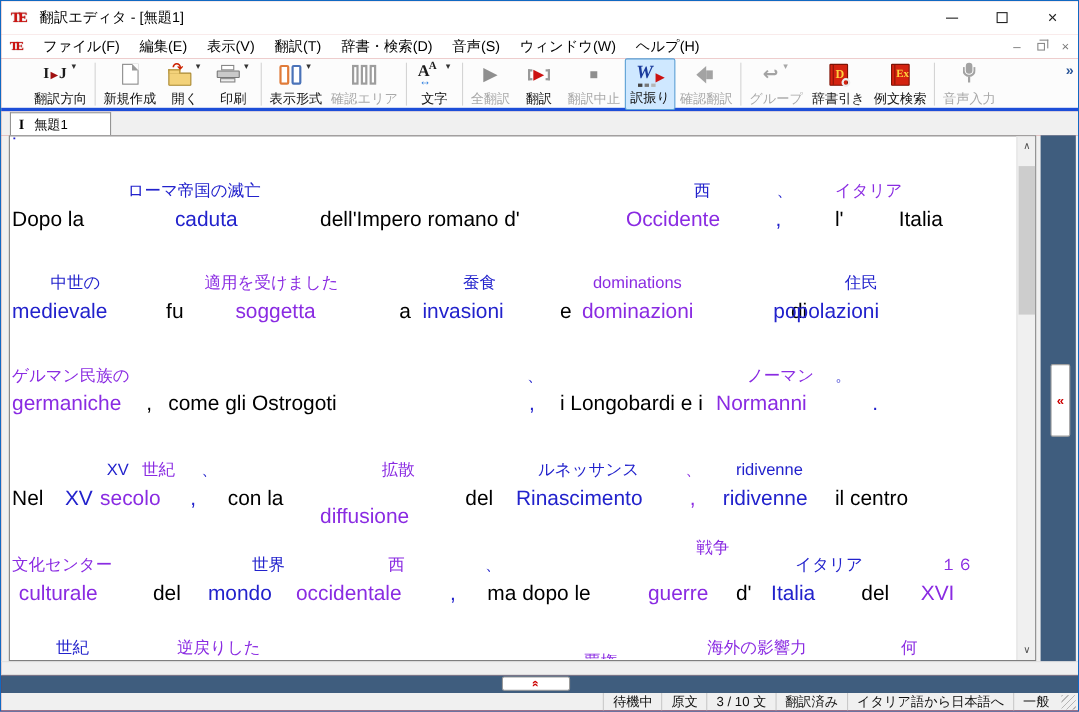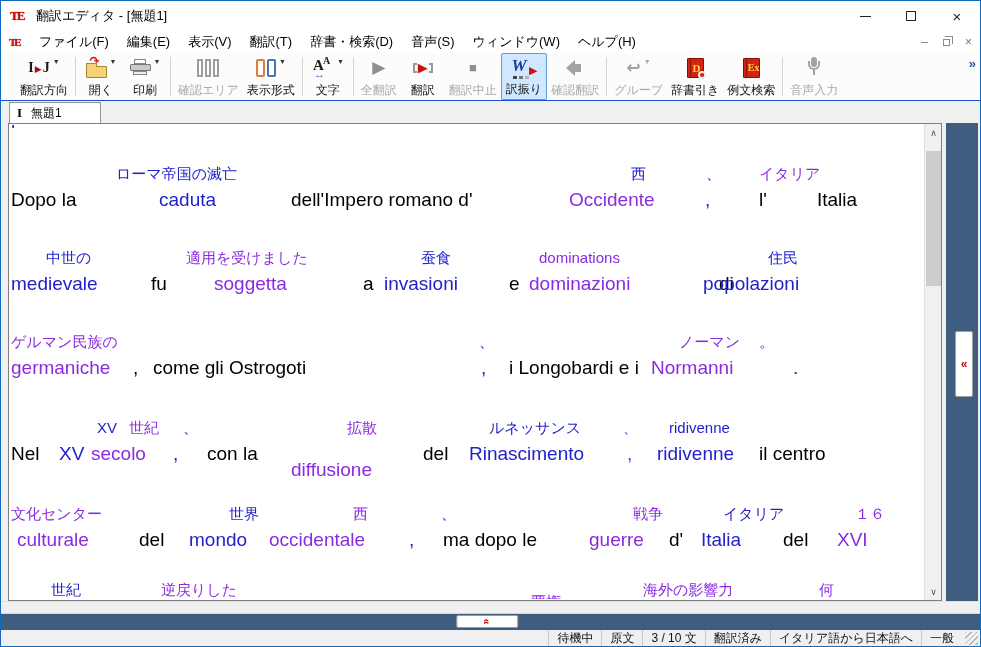--- a/index.html
+++ b/index.html
@@ -26,22 +26,22 @@
               font-family:"Liberation Serif","DejaVu Serif",serif; font-size:11px; letter-spacing:-2px;
               text-shadow:0 0 1px #7e0a08; line-height:14px; }
   .menu-item{ font-size:13px; color:#000; padding:2px 9px; }
   .child-btn{ width:21px; height:18px; display:flex; align-items:center; justify-content:center;
               color:#777; font-size:12px; margin-right:1px; }
   .restore-ic{ position:relative; width:7px; height:7px; border:1px solid #8a8a8a; background:#fff; }
   .restore-ic::before{ content:""; position:absolute; left:1px; top:-4px; width:7px; height:7px;
                        border:1px solid #8a8a8a; border-bottom:none; border-left:none; }
 
   
-  .toolbar{ height:48px; background:#fcfcfc; border-bottom:1px solid #1d4ed8; display:flex;
-            align-items:flex-end; flex:none; position:relative; padding-left:6px; }
+  .toolbar{ height:48px; background:#fcfcfc; border-bottom:3px solid #1d4ed8; display:flex;
+            align-items:flex-start; flex:none; position:relative; padding-left:17px; }
   .tb-grip{ width:6px; margin:5px 2px 5px 1px; border-left:2px dotted #b8b8b8; }
   .tbtn{ display:flex; flex-direction:column; align-items:center; justify-content:flex-start;
          padding:2px 4px 1px 4px; min-width:44px; }
   .tbtn.selected{ background:#cfe8ff; border:1px solid #5a9fd4; border-radius:2px; }
   .tlabel{ font-size:12px; color:#111; white-space:nowrap; margin-top:auto; }
   .tbtn.disabled .tlabel{ color:#a8a8a8; }
   .tsep{ width:1px; background:#d4d4d4; margin:4px 3px; }
   .ic-wrap{ height:25px; display:flex; align-items:center; justify-content:center; position:relative; }
   .dd{ font-size:7px; color:#333; margin-left:3px; position:relative; top:-6px; }
   .tbtn.disabled .dd{ color:#a8a8a8; }
@@ -186,58 +186,64 @@
         <div class="tbtn">
           <div class="ic-wrap">
             <span class="ic-dir">I<span class="tri">▶</span>J</span>
             <span class="dd">▼</span>
           </div>
           <div class="tlabel">翻訳方向</div>
         </div>
         <span class="tsep"></span>
         <div class="tbtn">
           <div class="ic-wrap">
+            <span class="pg"></span>
+          </div>
+          <div class="tlabel">新規作成</div>
+        </div>
+        <div class="tbtn">
+          <div class="ic-wrap">
             <span class="folder">
               <span class="fold-arrow">↷</span>
             </span>
             <span class="dd">▼</span>
           </div>
           <div class="tlabel">開く</div>
         </div>
         <div class="tbtn">
           <div class="ic-wrap">
             <span class="printer">
               <span class="pr-paper"></span>
               <span class="pr-body"></span>
               <span class="pr-out"></span>
             </span>
             <span class="dd">▼</span>
           </div>
           <div class="tlabel">印刷</div>
         </div>
         <span class="tsep"></span>
+        <div class="tbtn">
+          <div class="ic-wrap">
+            <span class="vf">
+              <i></i>
+              <i></i>
+            </span>
+            <span class="dd">▼</span>
+          </div>
+          <div class="tlabel">表示形式</div>
+        </div>
         <div class="tbtn disabled">
           <div class="ic-wrap">
             <span class="ca">
               <i></i>
               <i></i>
               <i></i>
             </span>
           </div>
           <div class="tlabel">確認エリア</div>
-        </div>
-        <div class="tbtn">
-          <div class="ic-wrap">
-            <span class="vf">
-              <i></i>
-              <i></i>
-            </span>
-            <span class="dd">▼</span>
-          </div>
-          <div class="tlabel">表示形式</div>
         </div>
         <span class="tsep"></span>
         <div class="tbtn">
           <div class="ic-wrap">
             <span class="chr">
               <span class="a1">A</span>
               <span class="a2">A</span>
               <span class="harrow">↔</span>
             </span>
             <span class="dd">▼</span>
@@ -394,21 +400,21 @@
           <span class="base-word c-purple" style="left: 280px; top: 334px;">diffusione</span>
           <span class="base-word c-black" style="left: 412px; top: 318px;">del</span>
           <span class="base-word c-blue" style="left: 458px; top: 318px;">Rinascimento</span>
           <span class="base-word c-purple" style="left: 616px; top: 318px;">,</span>
           <span class="base-word c-blue" style="left: 646px; top: 318px;">ridivenne</span>
           <span class="base-word c-black" style="left: 748px; top: 318px;">il centro</span>
           <span class="ruby-word c-purple" style="left: 0px; top: 380px;">文化センター</span>
           <span class="ruby-word c-blue" style="left: 218px; top: 380px;">世界</span>
           <span class="ruby-word c-purple" style="left: 342px; top: 380px;">西</span>
           <span class="ruby-word c-blue" style="left: 430px; top: 380px;">、</span>
-          <span class="ruby-word c-purple" style="left: 622px; top: 380px;">戦争</span>
+          <span class="ruby-word c-purple" style="left: 622px; top: 365px;">戦争</span>
           <span class="ruby-word c-blue" style="left: 712px; top: 380px;">イタリア</span>
           <span class="ruby-word c-purple" style="left: 844px; top: 380px;">１６</span>
           <span class="base-word c-purple" style="left: 6px; top: 404px;">culturale</span>
           <span class="base-word c-black" style="left: 128px; top: 404px;">del</span>
           <span class="base-word c-blue" style="left: 178px; top: 404px;">mondo</span>
           <span class="base-word c-purple" style="left: 258px; top: 404px;">occidentale</span>
           <span class="base-word c-blue" style="left: 398px; top: 404px;">,</span>
           <span class="base-word c-black" style="left: 432px; top: 404px;">ma dopo le</span>
           <span class="base-word c-purple" style="left: 578px; top: 404px;">guerre</span>
           <span class="base-word c-black" style="left: 658px; top: 404px;">d'</span>

